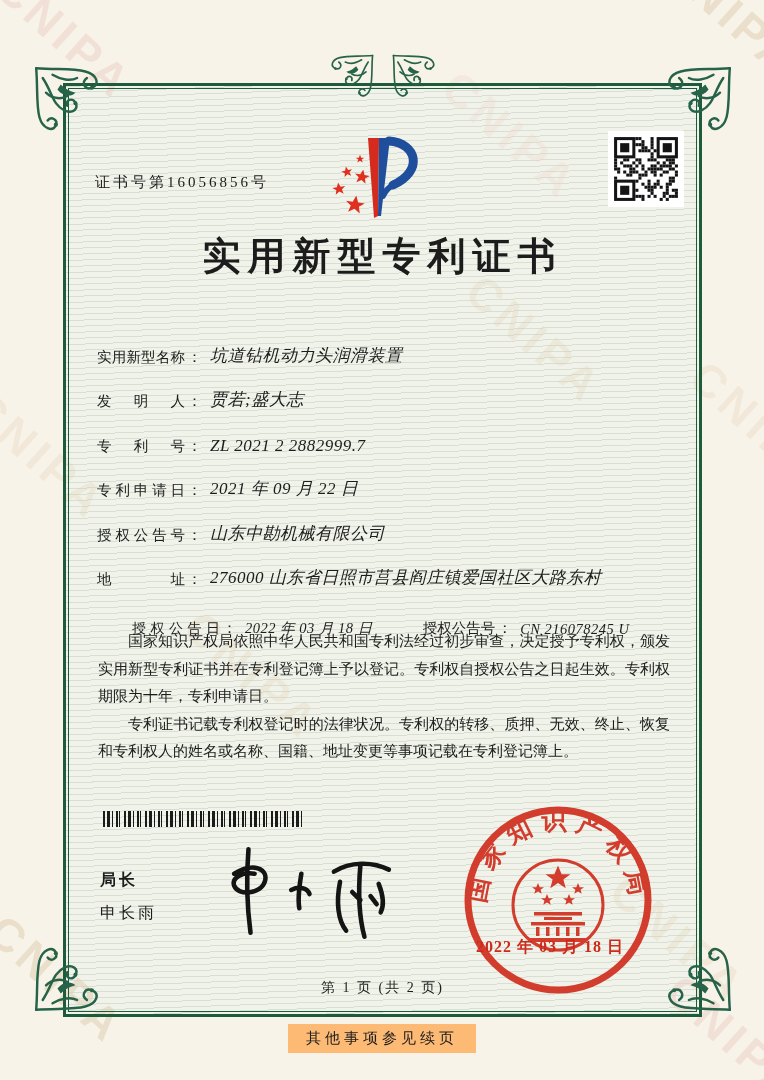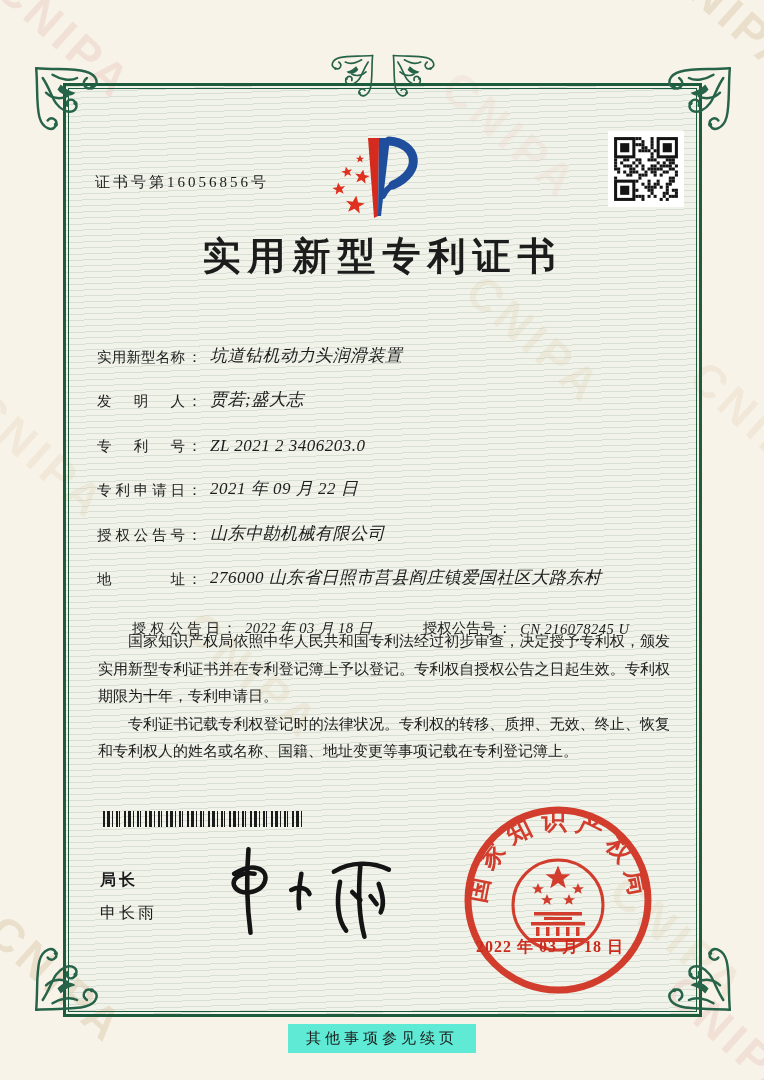--- a/index.html
+++ b/index.html
@@ -56,21 +56,21 @@
       #1b1b1b 13px 15px, rgba(0,0,0,0) 15px 16px,
       #1b1b1b 16px 17px, rgba(0,0,0,0) 17px 21px);
   }
   .signer-title{left:100px;top:870px;font-size:16px;letter-spacing:3px;font-weight:bold;}
   .signer-name{left:100px;top:903px;font-size:16px;letter-spacing:3px;}
   .seal-date{left:476px;top:937px;font-size:16px;font-weight:700;
     color:#cc2b1c;letter-spacing:1px;z-index:4;}
   .page-num{left:63px;width:639px;top:979px;text-align:center;
     font-size:14px;letter-spacing:2px;}
   .cont-note{left:0;width:764px;top:1024px;text-align:center;font-size:15px;}
-  .cont-note span{background:#5eead4;padding:5px 18px;letter-spacing:4px;
+  .cont-note span{background:#fdba74;padding:5px 18px;letter-spacing:4px;
     display:inline-block;}
   svg{display:block;}
 </style>
 </head>
 <body>
 
 <div class="page">
 
   <svg width="0" height="0" style="position:absolute">
     <defs>
@@ -296,21 +296,21 @@
       <span class="f-value">坑道钻机动力头润滑装置</span>
     </div>
     <div class="field-row">
       <span class="f-label">发明人</span>
         <span class="f-colon">：</span>
       <span class="f-value">贾若;盛大志</span>
     </div>
     <div class="field-row">
       <span class="f-label">专利号</span>
         <span class="f-colon">：</span>
-      <span class="f-value">ZL 2021 2 3406203.0</span>
+      <span class="f-value">ZL 2021 2 2882999.7</span>
     </div>
     <div class="field-row">
       <span class="f-label">专利申请日</span>
         <span class="f-colon">：</span>
       <span class="f-value">2021 年 09 月 22 日</span>
     </div>
     <div class="field-row">
       <span class="f-label">授权公告号</span>
         <span class="f-colon">：</span>
       <span class="f-value">山东中勘机械有限公司</span>
@@ -377,17 +377,18 @@
         <rect x="-12" y="1" width="3.5" height="9"></rect>
         <rect x="-2" y="1" width="3.5" height="9"></rect>
         <rect x="8" y="1" width="3.5" height="9"></rect>
         <rect x="18" y="1" width="3.5" height="9"></rect>
         <rect x="-28" y="12" width="56" height="4"></rect>
       </g>
     </g>
   </svg>
   <div class="c seal-date">2022 年 03 月 18 日</div>
 
+  <div class="c page-num">第 1 页 (共 2 页)</div>
   <div class="c cont-note">
     <span>其他事项参见续页</span>
   </div>
 
 </div>
 
 </body></html>

